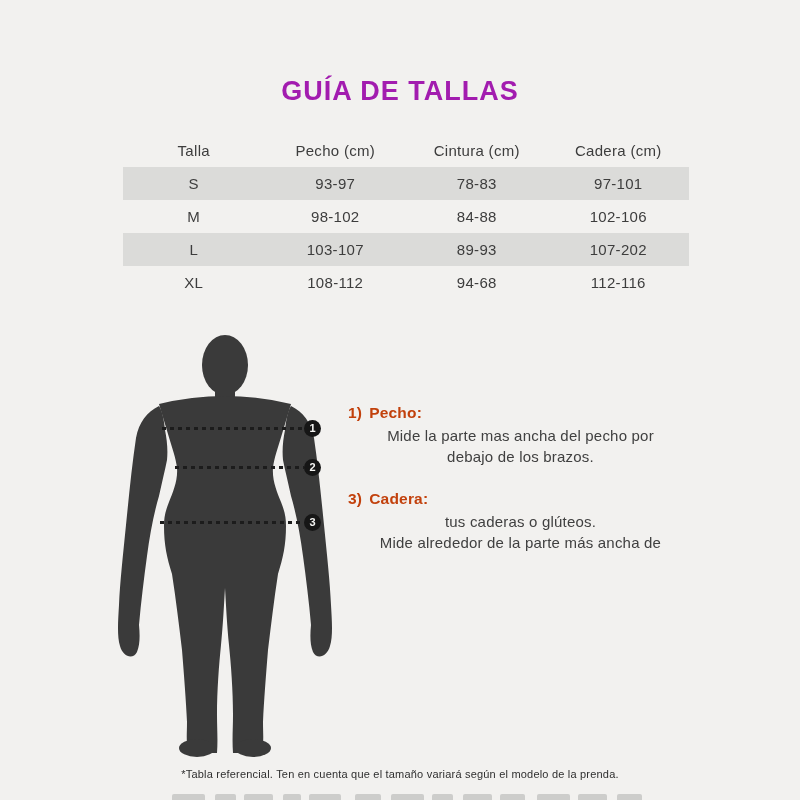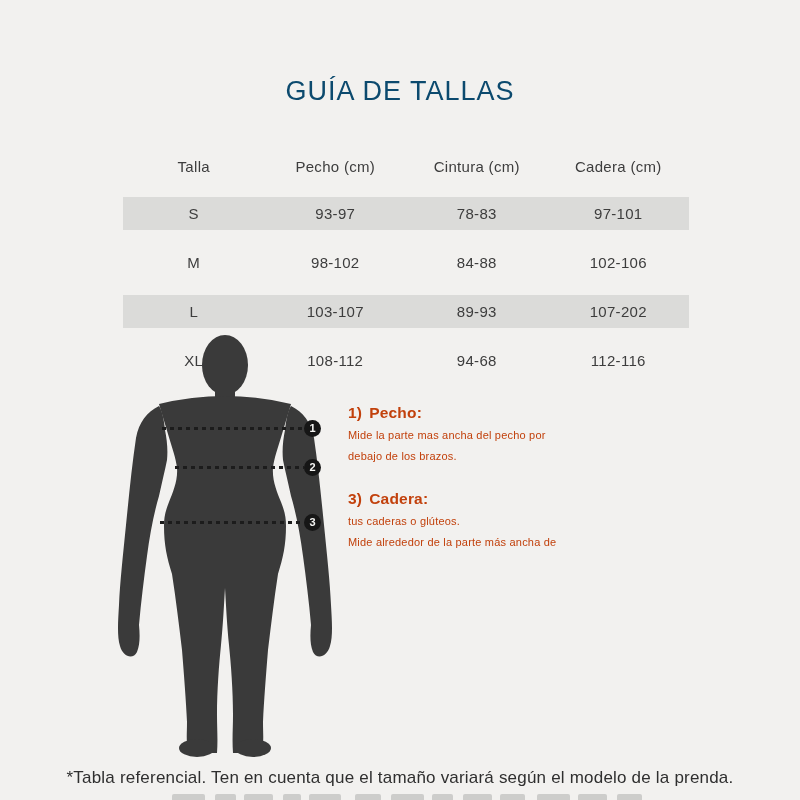--- a/index.html
+++ b/index.html
@@ -5,26 +5,26 @@
   html,body{margin:0;padding:0;}
   body{
     width:800px;height:800px;position:relative;overflow:hidden;
     background:#f2f1ef;
     font-family:"Liberation Sans", sans-serif;
     color:#3d3d3d;
   }
   
   .title{
     position:absolute;left:0;top:76px;width:800px;
-    text-align:center;font-size:27px;font-weight:400;
-    letter-spacing:1px;color:#0c4a6e;
+    text-align:center;font-size:27px;font-weight:700;
+    letter-spacing:1px;color:#a21caf;
   }
   
   .size-table{position:absolute;left:123px;top:135px;width:566px;}
-  .t-row{display:flex;align-items:center;height:33px;font-size:15px;margin-top:16px;}
+  .t-row{display:flex;align-items:center;height:33px;font-size:15px;}
   .t-row.header{height:30px;margin-bottom:2px;}
   .t-row.stripe{background:#dbdbd9;}
   .t-cell{flex:1 1 25%;text-align:center;letter-spacing:.3px;color:#3d3d3d;}
   
   .figure-wrap{position:absolute;left:75px;top:330px;width:300px;height:430px;}
   
   .dash-line{
     position:absolute;height:3px;
     background:repeating-linear-gradient(90deg,#1c1c1c 0 4px,transparent 4px 8px);
   }
@@ -37,25 +37,25 @@
     display:flex;align-items:center;justify-content:center;line-height:1;
   }
   #marker-1{top:420px;}
   #marker-2{top:459px;}
   #marker-3{top:514px;}
   
   .measure-list{position:absolute;left:348px;top:404px;width:345px;}
   .m-item{margin-bottom:23px;}
   .m-label{font-size:15.5px;font-weight:700;color:#c2410c;letter-spacing:.2px;margin-bottom:3px;}
   .m-label .pfx{margin-right:7px;}
-  .m-desc{font-size:11px;line-height:21px;color:#c2410c;letter-spacing:.2px;}
+  .m-desc{font-size:15px;line-height:21px;color:#404040;letter-spacing:.2px;text-align:center;}
   
   .footnote{
     position:absolute;left:0;top:768px;width:800px;text-align:center;
-    font-size:17px;color:#2f2f2f;letter-spacing:.2px;
+    font-size:11px;color:#2f2f2f;letter-spacing:.2px;
   }
   
   .cutoff-strip{
     position:absolute;left:172px;bottom:0;height:6px;width:470px;
     display:flex;align-items:flex-end;
   }
   .cutoff-strip span{
     display:block;height:6px;background:#cdcdcb;border-radius:2px 2px 0 0;
   }
 </style>

